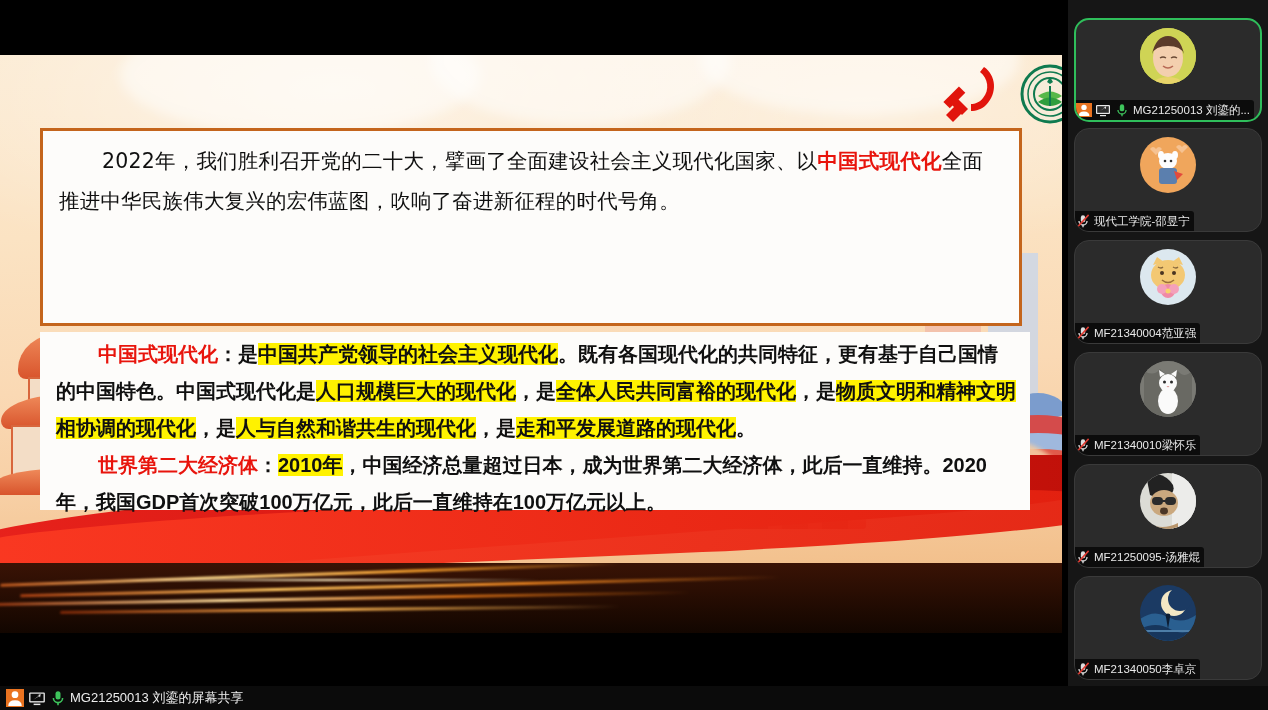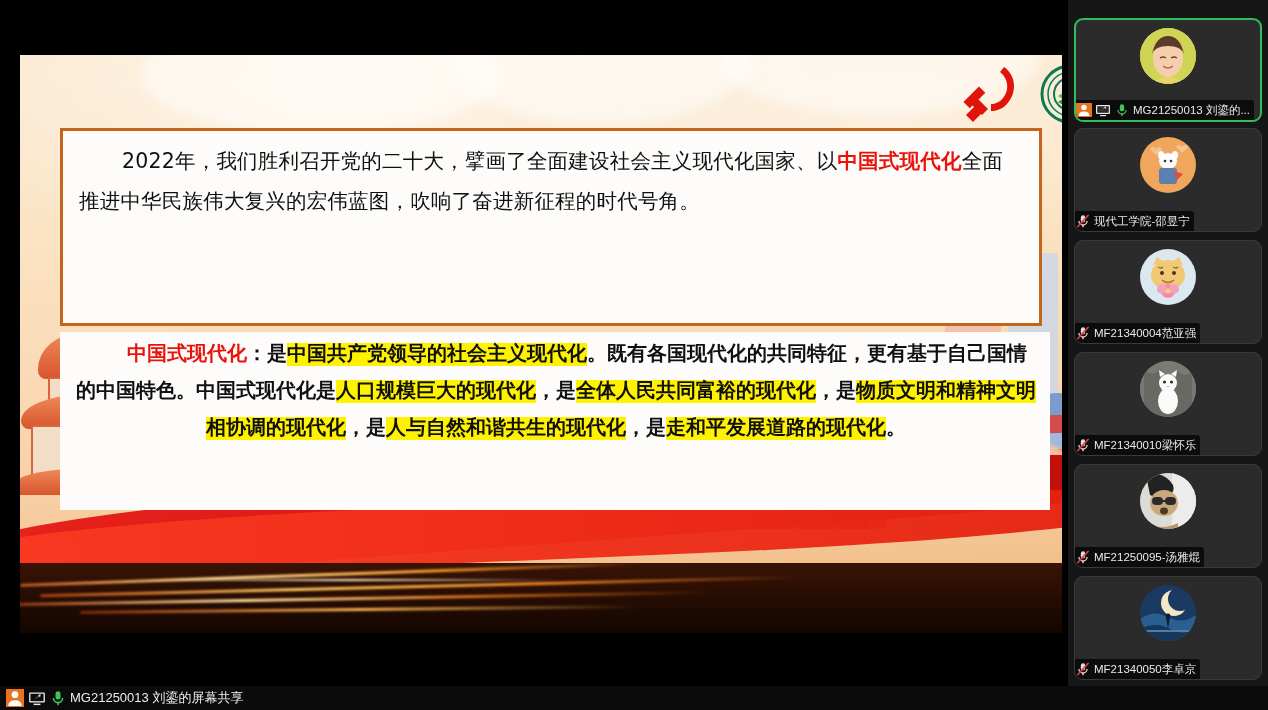--- a/index.html
+++ b/index.html
@@ -7,21 +7,21 @@
 
   #app{position:relative;width:1268px;height:710px;background:#000;}
 
   
   #share-area{position:absolute;left:0;top:0;width:1062px;height:686px;background:#000;overflow:hidden;}
 
   #slide{position:absolute;left:0;top:55px;width:1108px;height:578px;overflow:hidden;
          background:
            radial-gradient(ellipse 700px 260px at 30% 6%, rgba(255,255,255,.55), rgba(255,255,255,0) 70%),
            radial-gradient(ellipse 520px 200px at 78% 10%, rgba(255,255,255,.40), rgba(255,255,255,0) 70%),
-           linear-gradient(178deg,#fbe9cf 0%,#fbe3c3 30%,#fad9b4 55%,#f7cfa4 72%,#f3c28f 86%,#eeb37c 100%); margin-left: 20px;}
+           linear-gradient(178deg,#fbe9cf 0%,#fbe3c3 30%,#fad9b4 55%,#f7cfa4 72%,#f3c28f 86%,#eeb37c 100%);}
 
   
   .cloud{position:absolute;border-radius:50%;background:rgba(255,255,255,.5);filter:blur(6px);}
 
   
   .bld{position:absolute;bottom:86px;background:#f0b9a8;opacity:.75;}
   .bld.blue{background:#c9d6ea;opacity:.8;}
   .bld.pink{background:#eda89c;opacity:.65;}
 
   
@@ -63,36 +63,36 @@
   
   #box-top{position:absolute;left:40px;top:73px;width:982px;height:198px;
            background:#fdfcfa;border:3px solid #c4651c;box-sizing:border-box;
            padding:10px 16px 8px 16px;}
   
   #box-bot{position:absolute;left:40px;top:277px;width:990px;height:178px;background:#fdfcfa;
            padding:4px 14px 4px 16px;box-sizing:border-box;}
 
   .p{margin:0;color:#101010;font-family:"DejaVu Sans","Liberation Sans",sans-serif;}
   #box-top .p{font-size:20.5px;line-height:40px;letter-spacing:.2px;}
-  #box-bot .p{font-size:20px;line-height:37px;font-family:Liberation Mono, monospace;font-weight:700;text-align:center;}
+  #box-bot .p{font-size:20px;line-height:37px;font-family:Liberation Sans, sans-serif;font-weight:700;}
   .ind{display:inline-block;width:2.1em;}
   .red{color:#e8140c;font-weight:700;}
   .redserif{color:#e8140c;font-weight:700;}
   .hl{background:#fff200;}
 
   
   #toast{position:absolute;left:822px;top:619px;width:232px;height:36px;background:#2b2b2b;border-radius:5px;
          display:flex;align-items:center;gap:9px;padding:0 10px;box-sizing:border-box;}
   #toast .divider{width:1px;height:18px;background:#6a6a6a;}
   #toast .txt{color:#f2f2f2;font-size:12.5px;white-space:nowrap;overflow:hidden;}
 
   
   #strip{position:absolute;left:1068px;top:0;width:200px;height:710px;background:#161616;
          padding:0;box-sizing:border-box;overflow:hidden;}
-  .tile{position:absolute;left:6px;width:188px;height:104px;background:#2b2b2b;border-radius:9px;overflow:hidden;
+  .tile{position:absolute;left:6px;width:188px;height:104px;background:#2b2b2b;border-radius:15px;overflow:hidden;
         box-sizing:border-box;border:1px solid #3a3a3a;}
   .tile.active{border:2px solid #2fbe5b;}
   .avatar{position:absolute;left:50%;top:8px;transform:translateX(-50%);width:56px;height:56px;border-radius:50%;overflow:hidden;}
   .namebar{position:absolute;left:0;bottom:0;height:20px;display:flex;align-items:center;gap:3px;padding:0 4px 0 0;
            background:rgba(0,0,0,.72);border-radius:0 3px 0 0;max-width:186px;}
   .namebar .nm{color:#e9e9e9;font-size:11.5px;white-space:nowrap;overflow:hidden;text-overflow:ellipsis;}
 
   .ic{width:16px;height:14px;flex:0 0 auto;display:block;}
   .ic-person{background:#ea7320;}
 
@@ -190,20 +190,21 @@
           </svg>
         </div>
       </div>
 
       <div id="box-top">
         <p class="p"><span class="ind"></span><span>2022年，我们胜利召开党的二十大，擘画了全面建设社会主义现代化国家、以</span><span class="red">中国式现代化</span><span>全面推进中华民族伟大复兴的宏伟蓝图，吹响了奋进新征程的时代号角。</span></p>
       </div>
 
       <div id="box-bot">
         <p class="p"><span class="ind"></span><span class="redserif">中国式现代化</span><span>：是</span><span class="hl">中国共产党领导的社会主义现代化</span><span>。既有各国现代化的共同特征，更有基于自己国情的中国特色。中国式现代化是</span><span class="hl">人口规模巨大的现代化</span><span>，是</span><span class="hl">全体人民共同富裕的现代化</span><span>，是</span><span class="hl">物质文明和精神文明相协调的现代化</span><span>，是</span><span class="hl">人与自然和谐共生的现代化</span><span>，是</span><span class="hl">走和平发展道路的现代化</span><span>。</span></p>
+        <p class="p"><span class="ind"></span><span class="redserif">世界第二大经济体</span><span>：</span><span class="hl">2010年</span><span>，中国经济总量超过日本，成为世界第二大经济体，此后一直维持。2020年，我国GDP首次突破100万亿元，此后一直维持在100万亿元以上。</span></p>
       </div>
 
     </div>
 
 
   </div>
 
   <div id="strip">
 
     <div class="tile active" style="top:18px;">

